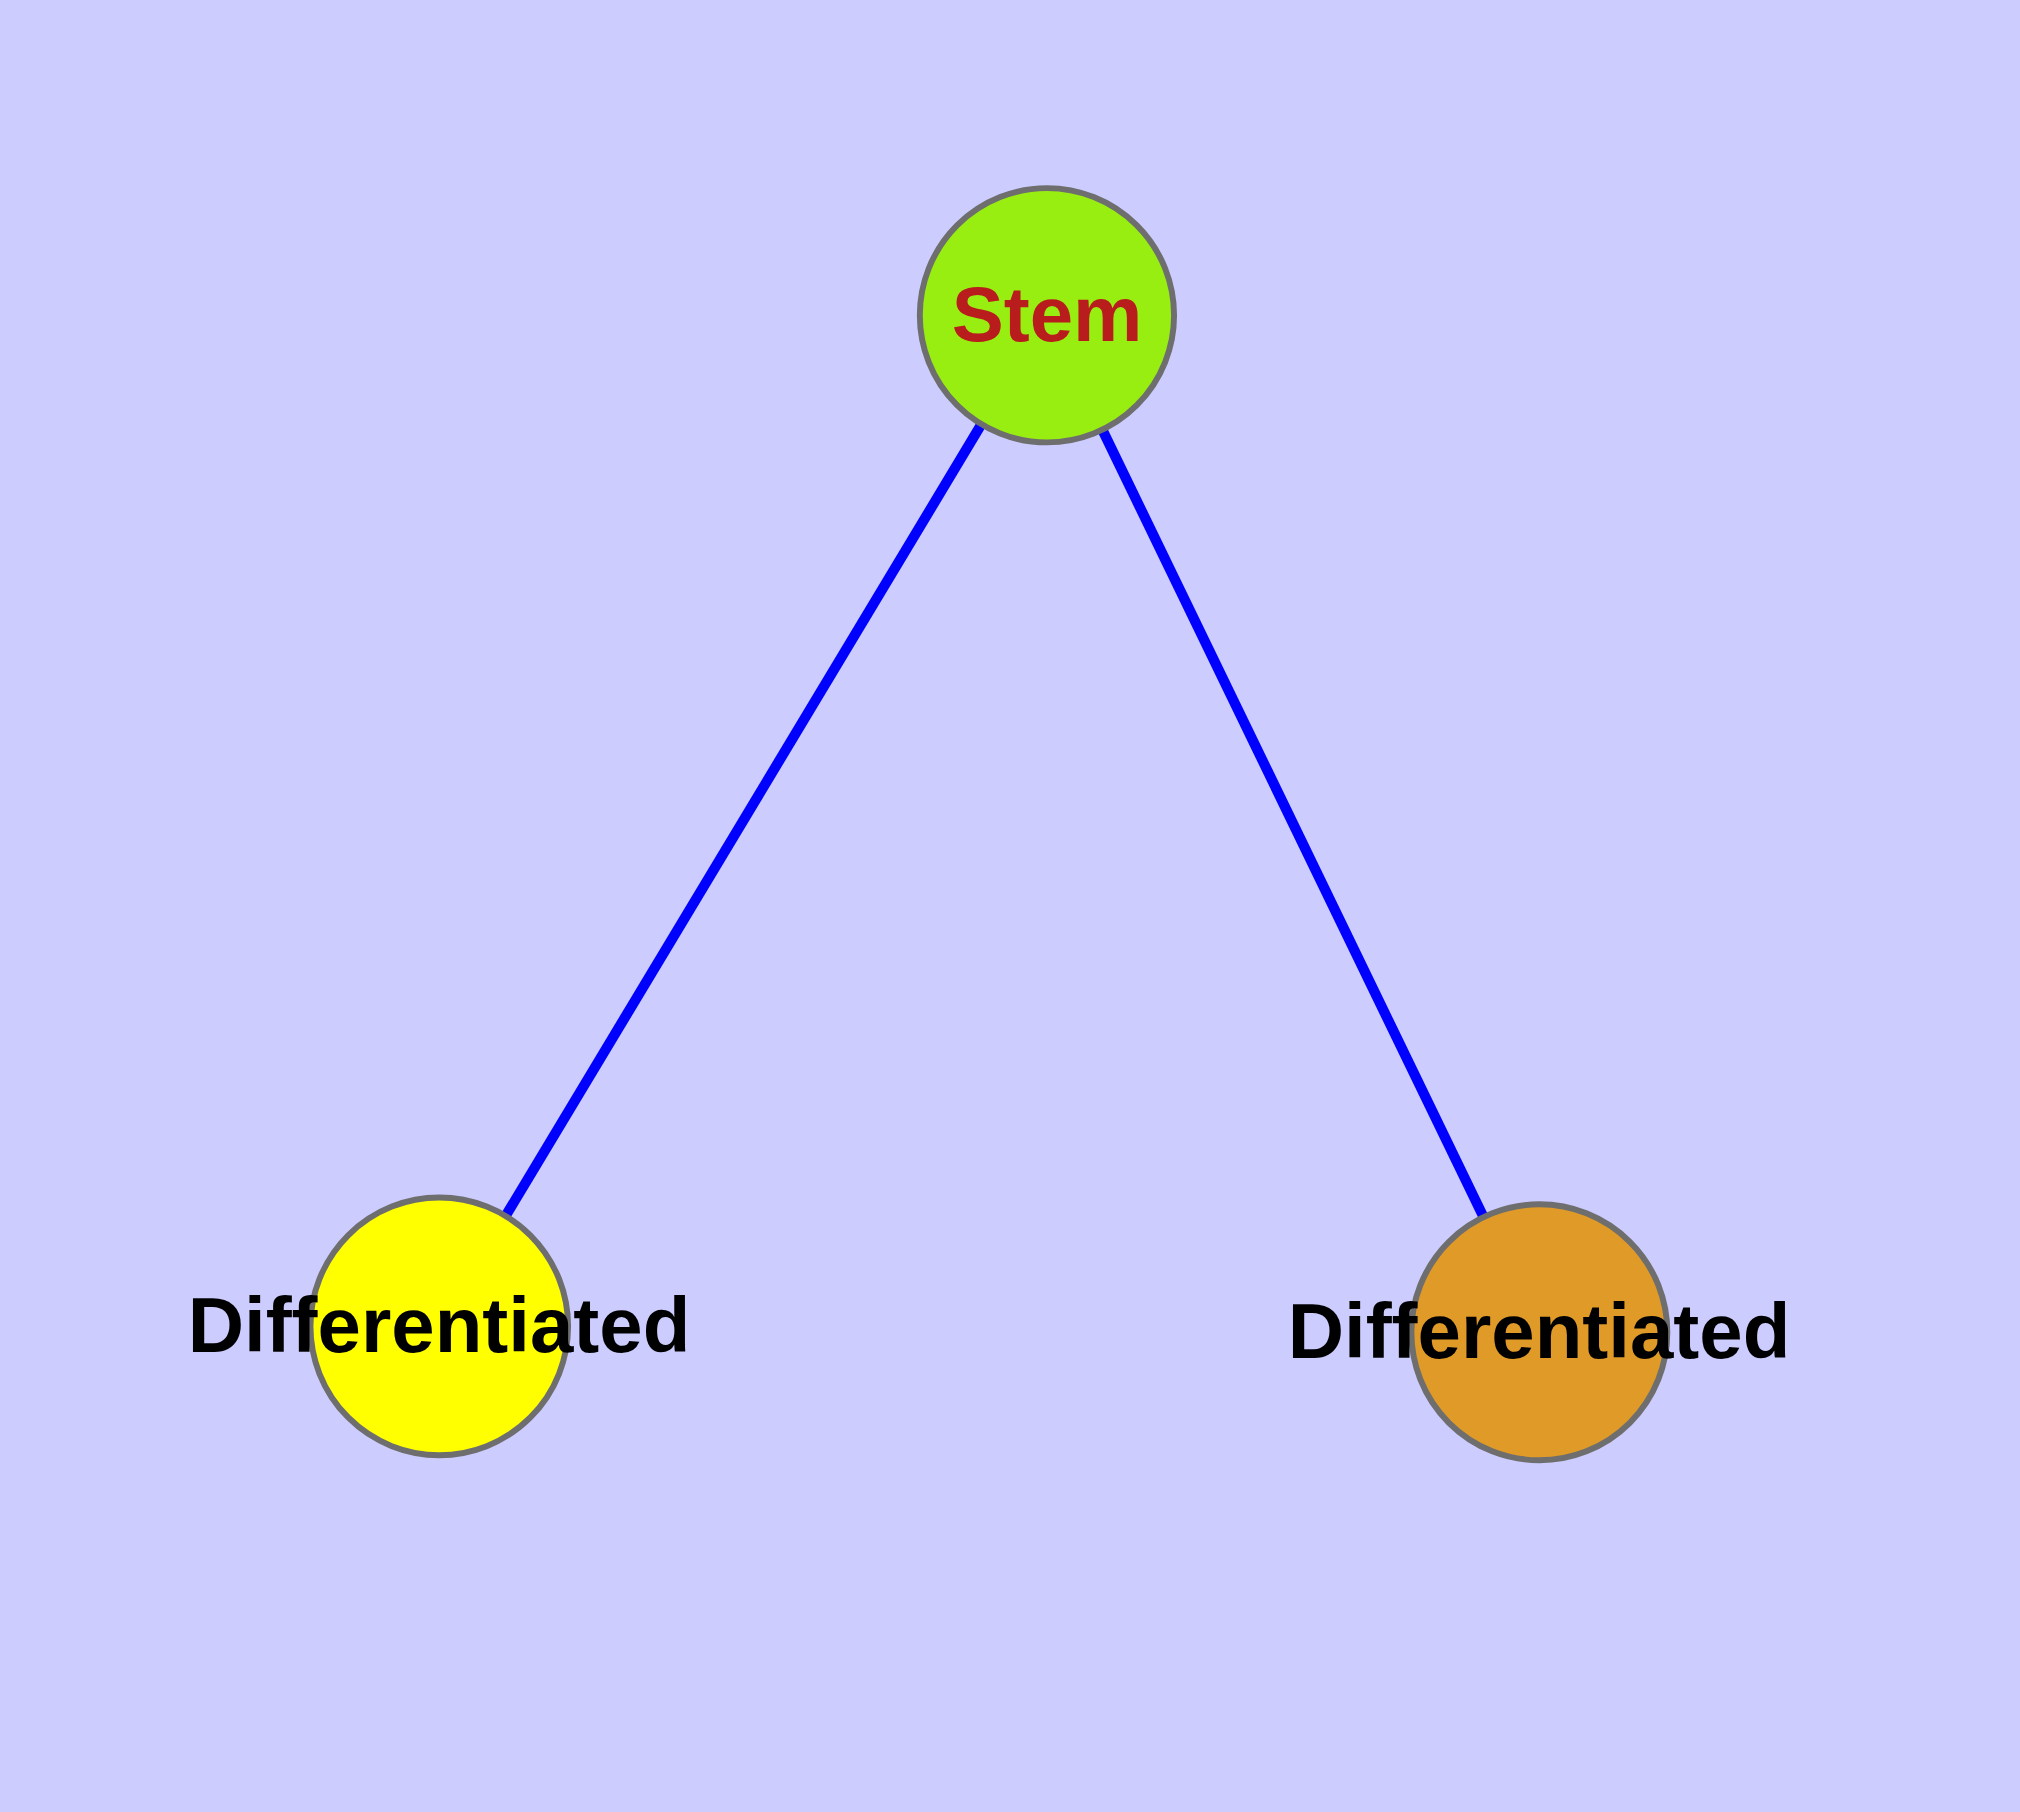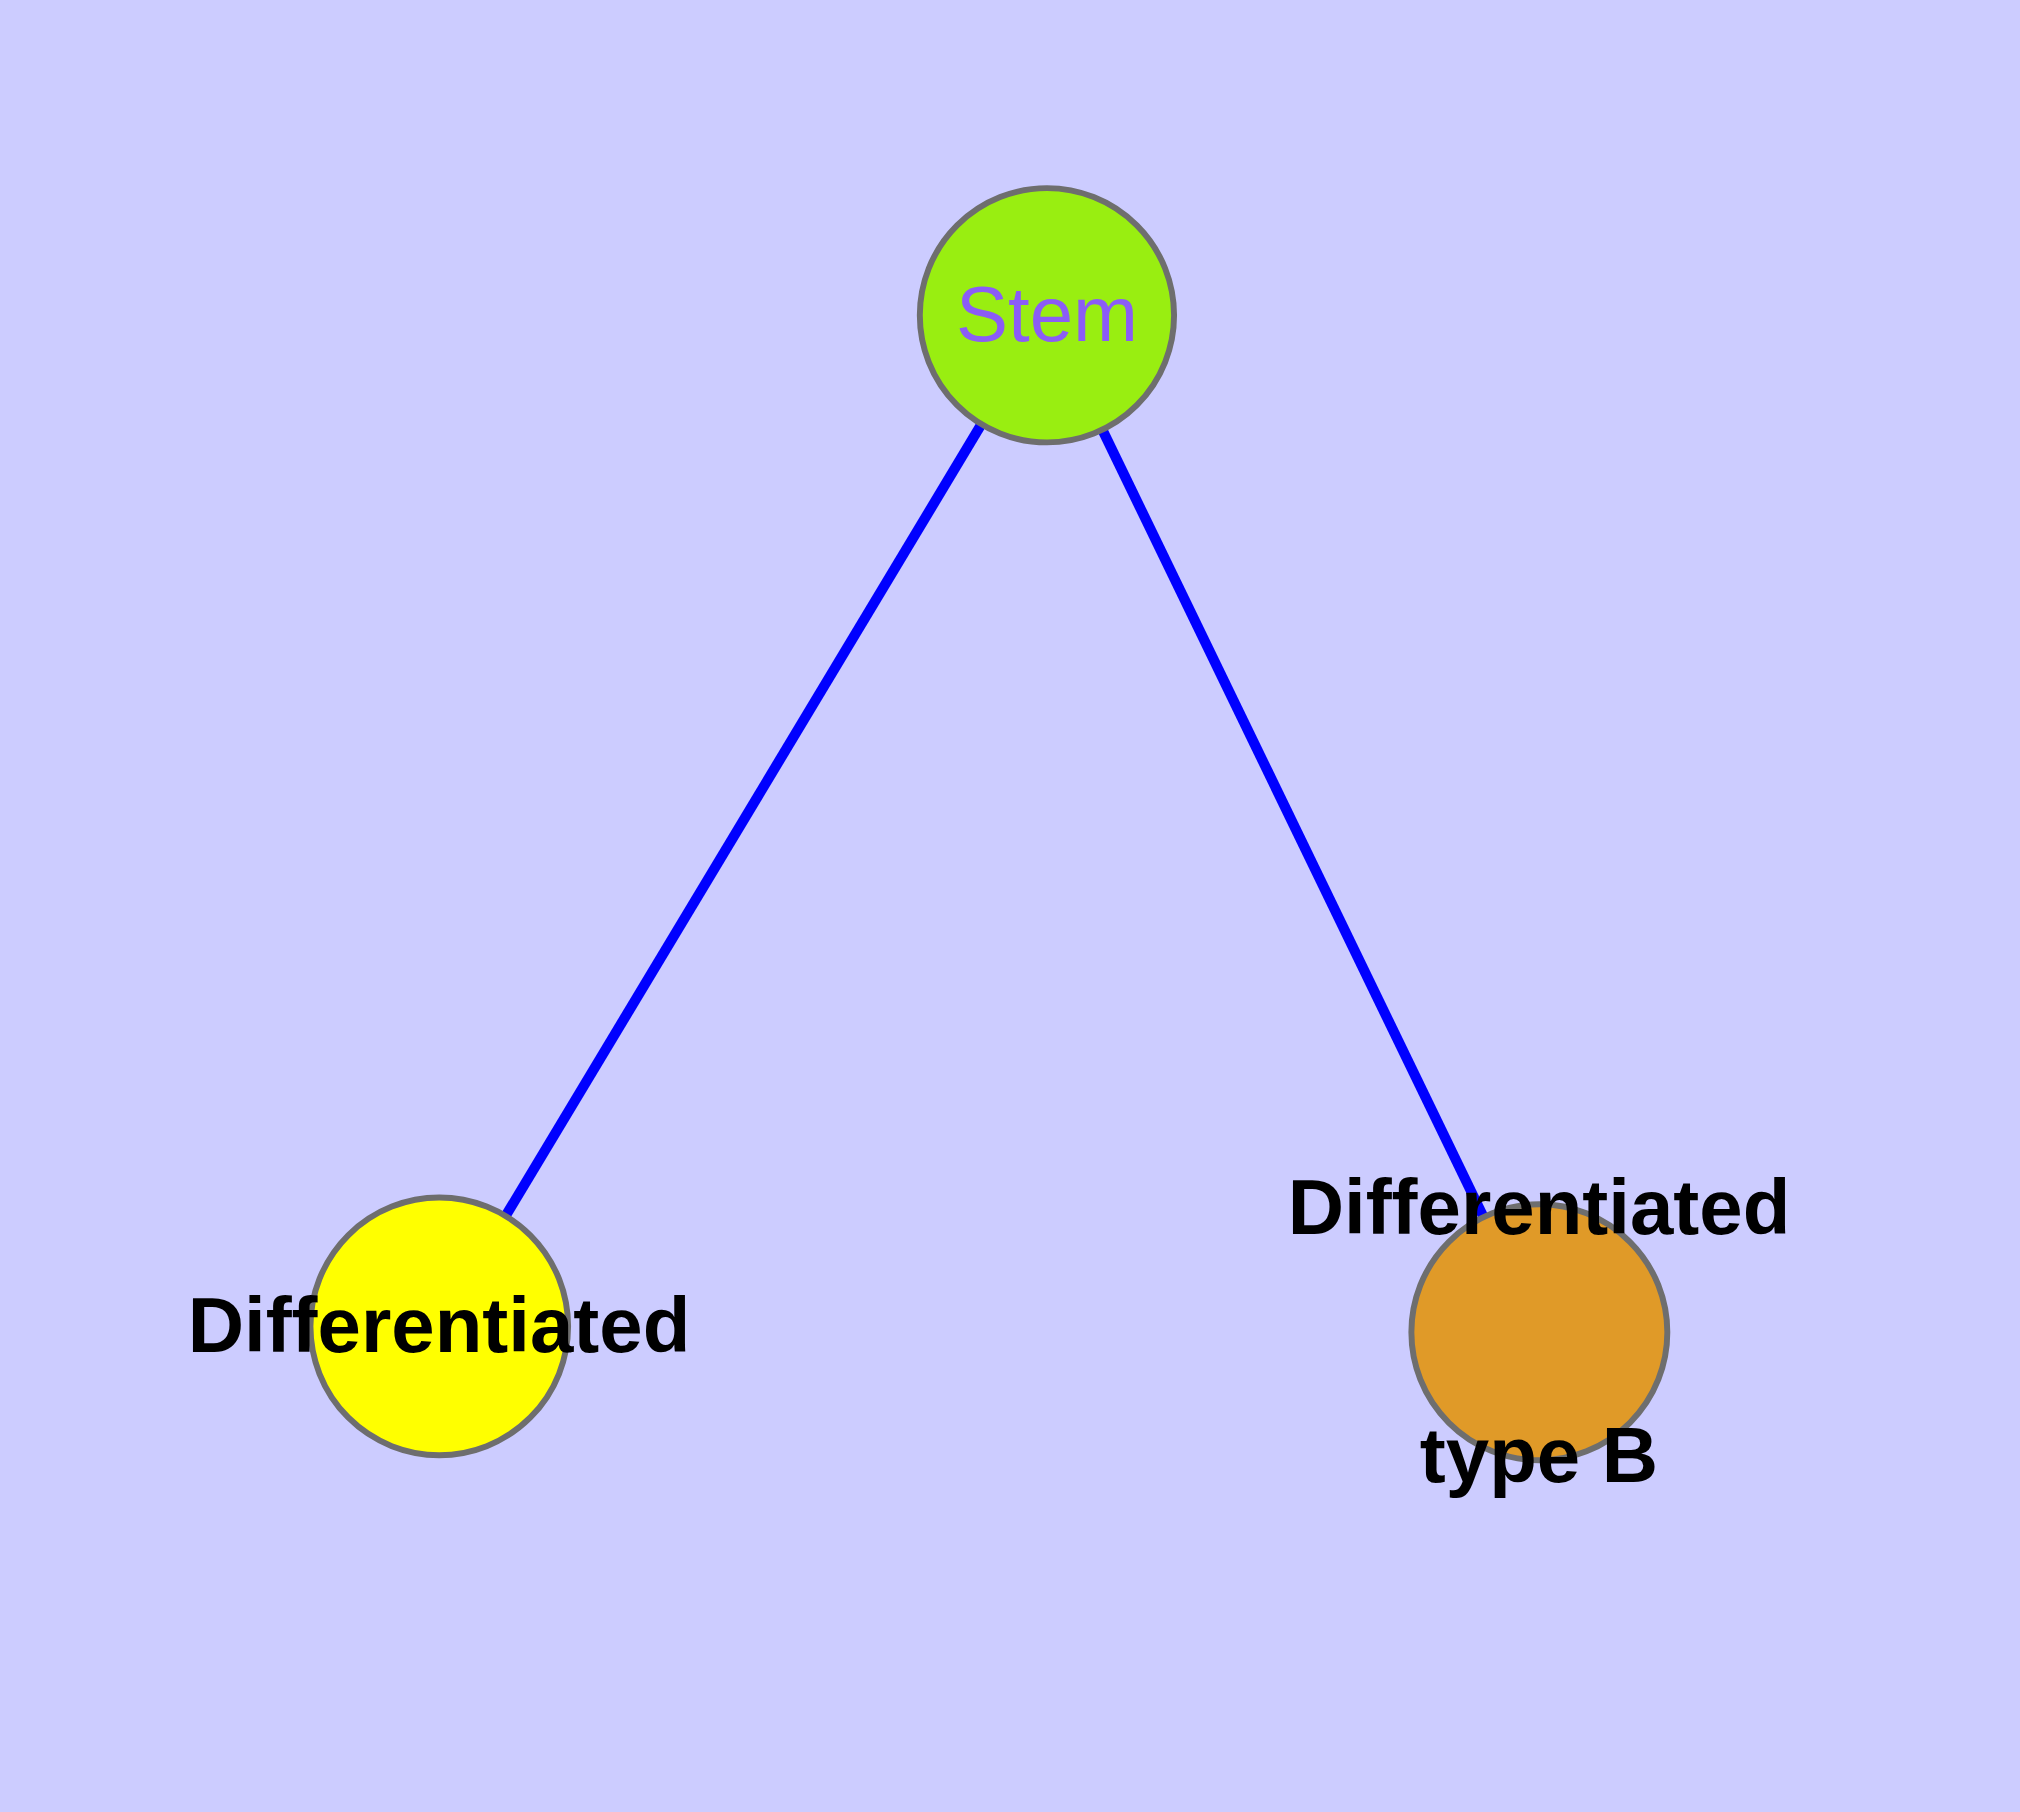--- a/index.html
+++ b/index.html
@@ -53,27 +53,26 @@
       <line id="edge-stem-a" x1="1157.7305686398104" y1="500.5668502269265" x2="596.2996904449922" y2="1434.7189251033813" stroke-linecap="butt" stroke="#0000ff" stroke-width="12"></line>
       <line id="edge-stem-b" x1="1300.366485434406" y1="507.00823153405713" x2="1750.1977379960313" y2="1436.091713589049" stroke-linecap="butt" stroke="#0000ff" stroke-width="12"></line>
     </g>
     <g id="node-layer">
       <circle id="node-stem" cx="1235" cy="372" r="150" fill="#99ee11" stroke="#6e6e6e" stroke-width="7"></circle>
       <circle id="node-diff-a" cx="518" cy="1565" r="152" fill="#ffff00" stroke="#6e6e6e" stroke-width="7"></circle>
       <circle id="node-diff-b" cx="1816" cy="1572" r="151" fill="#e09a28" stroke="#6e6e6e" stroke-width="7"></circle>
     </g>
   </svg>
 
-  <div class="node-label" id="label-stem" style="left: 1047px; top: 315px; font-size: 78px; color: #8b5cf6; font-weight: normal;">
+  <div class="node-label" id="label-stem" style="left: 1047px; top: 315px; font-size: 78px; color: #b91c1c; font-weight: bold;">
     <span class="label-line">Stem</span>
   </div>
 
   <div class="node-label" id="label-diff-a" style="left: 439px; top: 1326px; font-size: 78px; color: rgb(0, 0, 0); font-weight: bold;">
     <span class="label-line">Differentiated</span>
   </div>
 
   <div class="node-label" id="label-diff-b" style="left: 1539px; top: 1332px; font-size: 78px; color: rgb(0, 0, 0); font-weight: bold;">
     <span class="label-line">Differentiated</span>
-    <span class="label-line">type B</span>
   </div>
 
 </div>
 
 
 </body></html>

